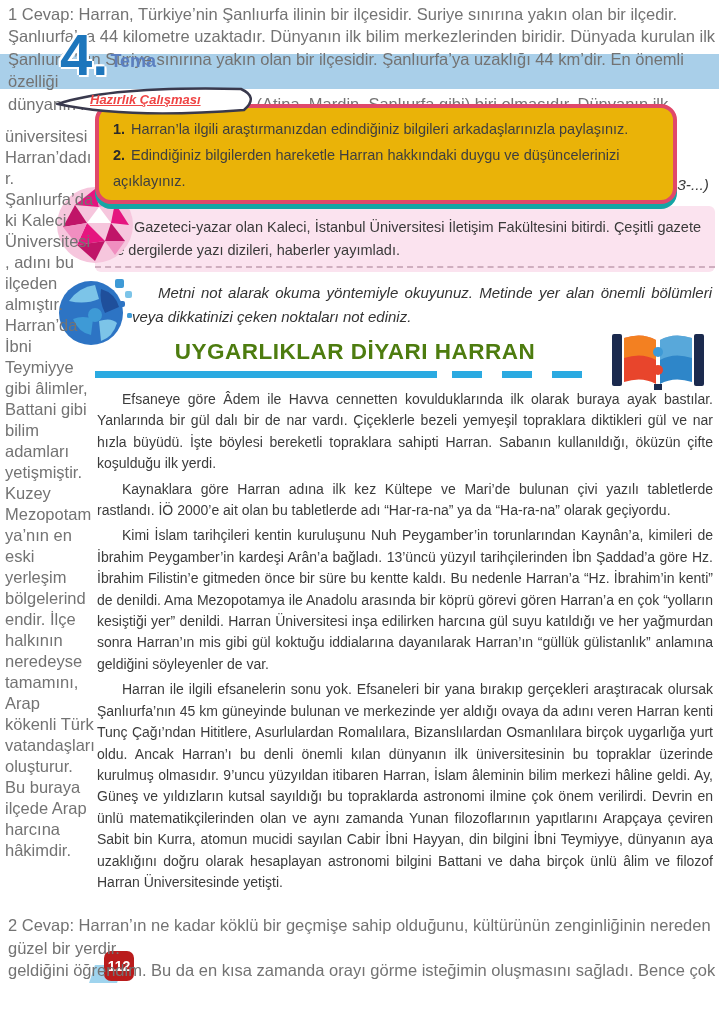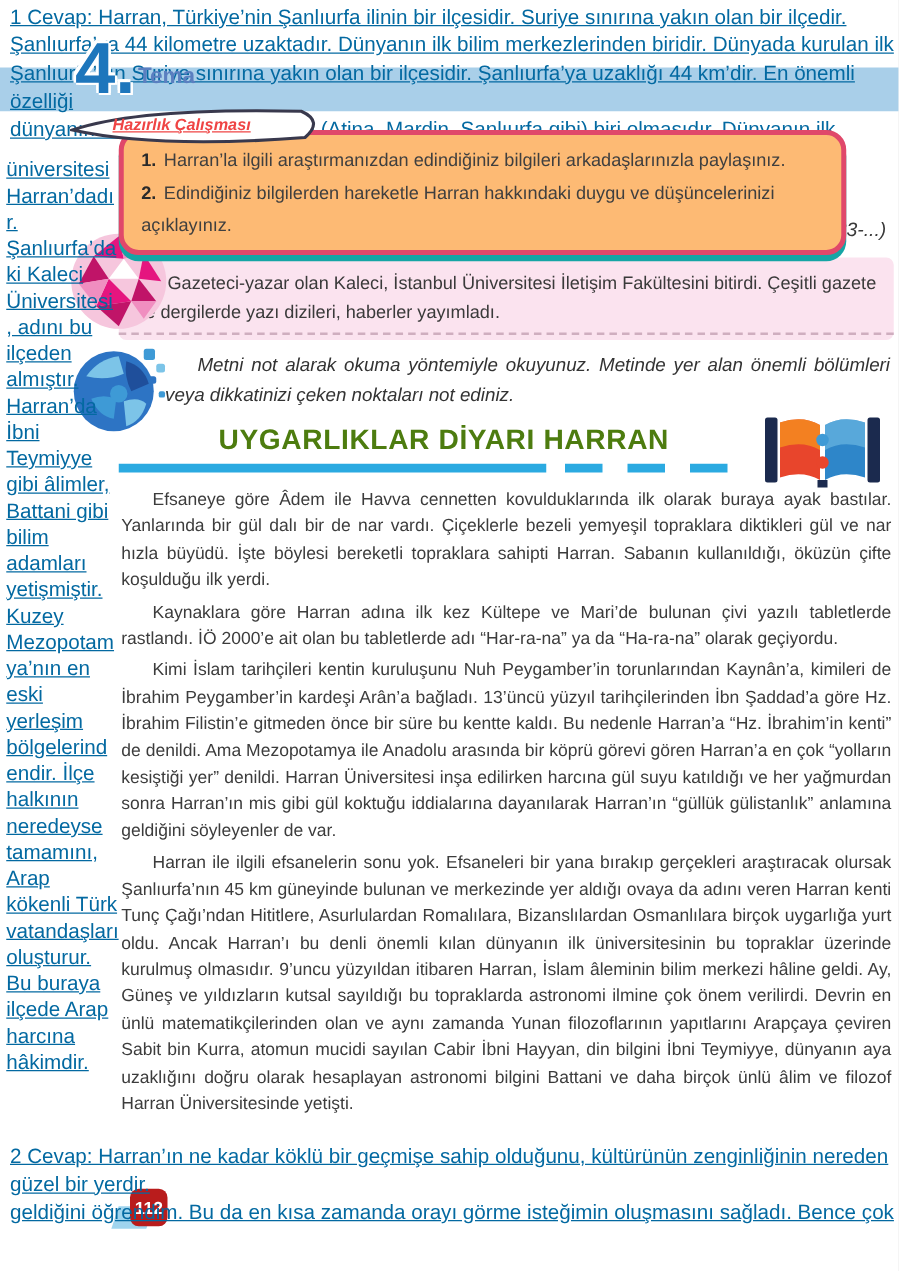--- a/index.html
+++ b/index.html
@@ -7,26 +7,26 @@
         font-family:"Liberation Sans",sans-serif;margin:0 auto;}
 
   
   .band{position:absolute;left:0;top:54px;width:719px;height:35px;background:#a9cfe9;z-index:1;}
 
   .tema{position:absolute;left:60px;top:26px;z-index:4;white-space:nowrap;}
   .tema-num{font-size:58px;font-weight:bold;color:#1d76bc;line-height:1;
             text-shadow:2px 0 #fff,-2px 0 #fff,0 2px #fff,0 -2px #fff,2px 2px #fff,-2px -2px #fff;}
   .tema-label{font-size:18px;font-weight:bold;color:#5b7fc0;margin-left:2px;position:relative;top:-8px;}
 
-  .red-hand{color:#0369a1;z-index:3;position:absolute;text-decoration:underline;}
+  .red-hand{color:#737373;z-index:3;position:absolute;}
   .top-answer{left:8px;top:3px;width:708px;font-size:16.5px;line-height:22.4px;}
   .bottom-answer{left:8px;top:914px;width:708px;font-size:16.5px;line-height:22.5px;z-index:6;}
   .margin-notes{left:5px;top:126px;width:92px;font-size:16.5px;line-height:21px;z-index:3;}
 
-  .prep-box{position:absolute;left:95px;top:104px;width:548px;min-height:52px;background:#fdba74;
+  .prep-box{position:absolute;left:95px;top:104px;width:548px;min-height:52px;background:#eab308;
             border:4px solid #e0486a;border-radius:16px;box-shadow:0 5px 0 #15a5a5;
             padding:8px 12px 6px 14px;z-index:5;}
   .prep-item{font-size:14.5px;line-height:26px;color:#3f3f3f;}
   .prep-item b{color:#2b2b2b;margin-right:6px;}
 
   .prep-bubble{position:absolute;left:56px;top:85px;width:205px;height:32px;z-index:6;}
   .prep-bubble svg{position:absolute;left:0;top:0;}
   .prep-bubble .bubble-label{position:absolute;left:34px;top:7px;font-size:13px;font-weight:bold;
         font-style:italic;color:#ef4444;white-space:nowrap;text-decoration:underline;}
 

